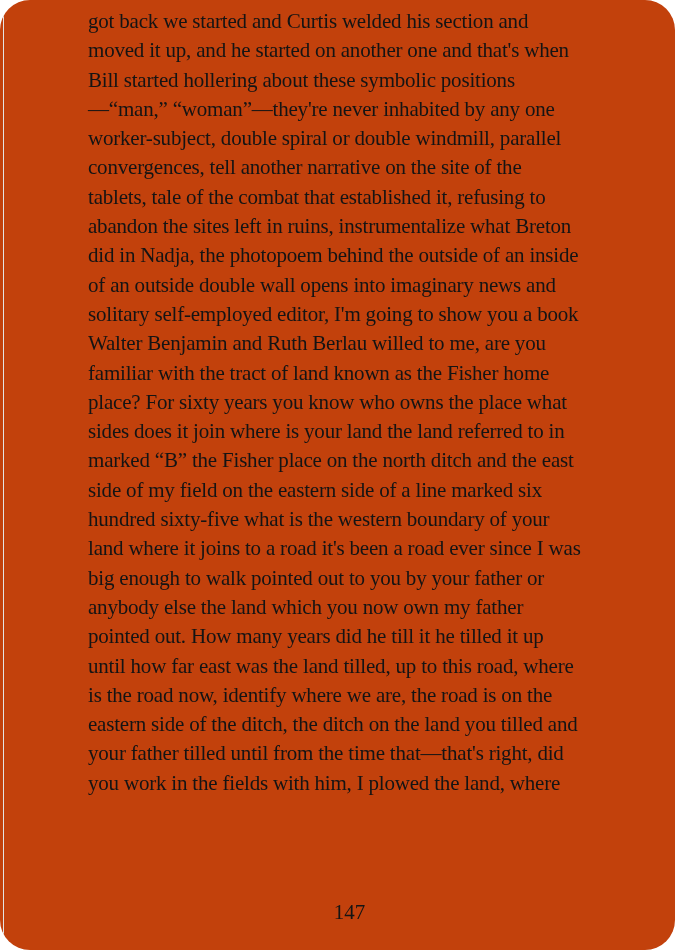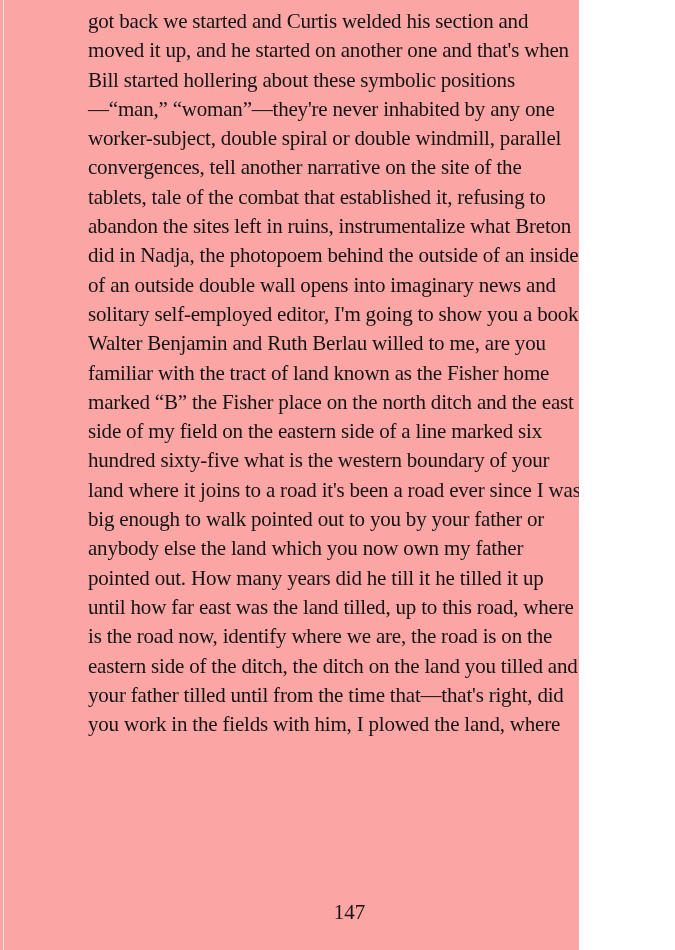--- a/index.html
+++ b/index.html
@@ -2,26 +2,27 @@
 <html><head>
 <meta charset="utf-8">
 <style>
   html, body {
     margin: 0;
     padding: 0;
     background: #ffffff;
   }
   .page {
     position: relative;
-    width: 579px;
+    width: 675px;
     height: 950px;
-    background: #fca5a5;
+    background: #c2410c;
     overflow: hidden;
     font-family: "Liberation Serif", "DejaVu Serif", serif;
     color: #141414;
+    border-radius: 30px;
   }
   .edge-line {
     position: absolute;
     left: 3px;
     top: 0;
     width: 1px;
     height: 100%;
     background: #e4e4e4;
   }
   .text-block {
@@ -59,20 +60,22 @@
       <div class="line"><span>—“man,” “woman”—they're never inhabited by any one</span></div>
       <div class="line"><span>worker-subject, double spiral or double windmill, parallel</span></div>
       <div class="line"><span>convergences, tell another narrative on the site of the</span></div>
       <div class="line"><span>tablets, tale of the combat that established it, refusing to</span></div>
       <div class="line"><span>abandon the sites left in ruins, instrumentalize what Breton</span></div>
       <div class="line"><span>did in </span><span class="italic">Nadja</span><span>, the photopoem behind the outside of an inside</span></div>
       <div class="line"><span>of an outside double wall opens into imaginary news and</span></div>
       <div class="line"><span>solitary self-employed editor, I'm going to show you a book</span></div>
       <div class="line"><span>Walter Benjamin and Ruth Berlau willed to me, are you</span></div>
       <div class="line"><span>familiar with the tract of land known as the Fisher home</span></div>
+      <div class="line"><span>place? For sixty years you know who owns the place what</span></div>
+      <div class="line"><span>sides does it join where is your land the land referred to in</span></div>
       <div class="line"><span>marked “B” the Fisher place on the north ditch and the east</span></div>
       <div class="line"><span>side of my field on the eastern side of a line marked six</span></div>
       <div class="line"><span>hundred sixty-five what is the western boundary of your</span></div>
       <div class="line"><span>land where it joins to a road it's been a road ever since I was</span></div>
       <div class="line"><span>big enough to walk pointed out to you by your father or</span></div>
       <div class="line"><span>anybody else the land which you now own my father</span></div>
       <div class="line"><span>pointed out. How many years did he till it he tilled it up</span></div>
       <div class="line"><span>until how far east was the land tilled, up to this road, where</span></div>
       <div class="line"><span>is the road now, identify where we are, the road is on the</span></div>
       <div class="line"><span>eastern side of the ditch, the ditch on the land you tilled and</span></div>

